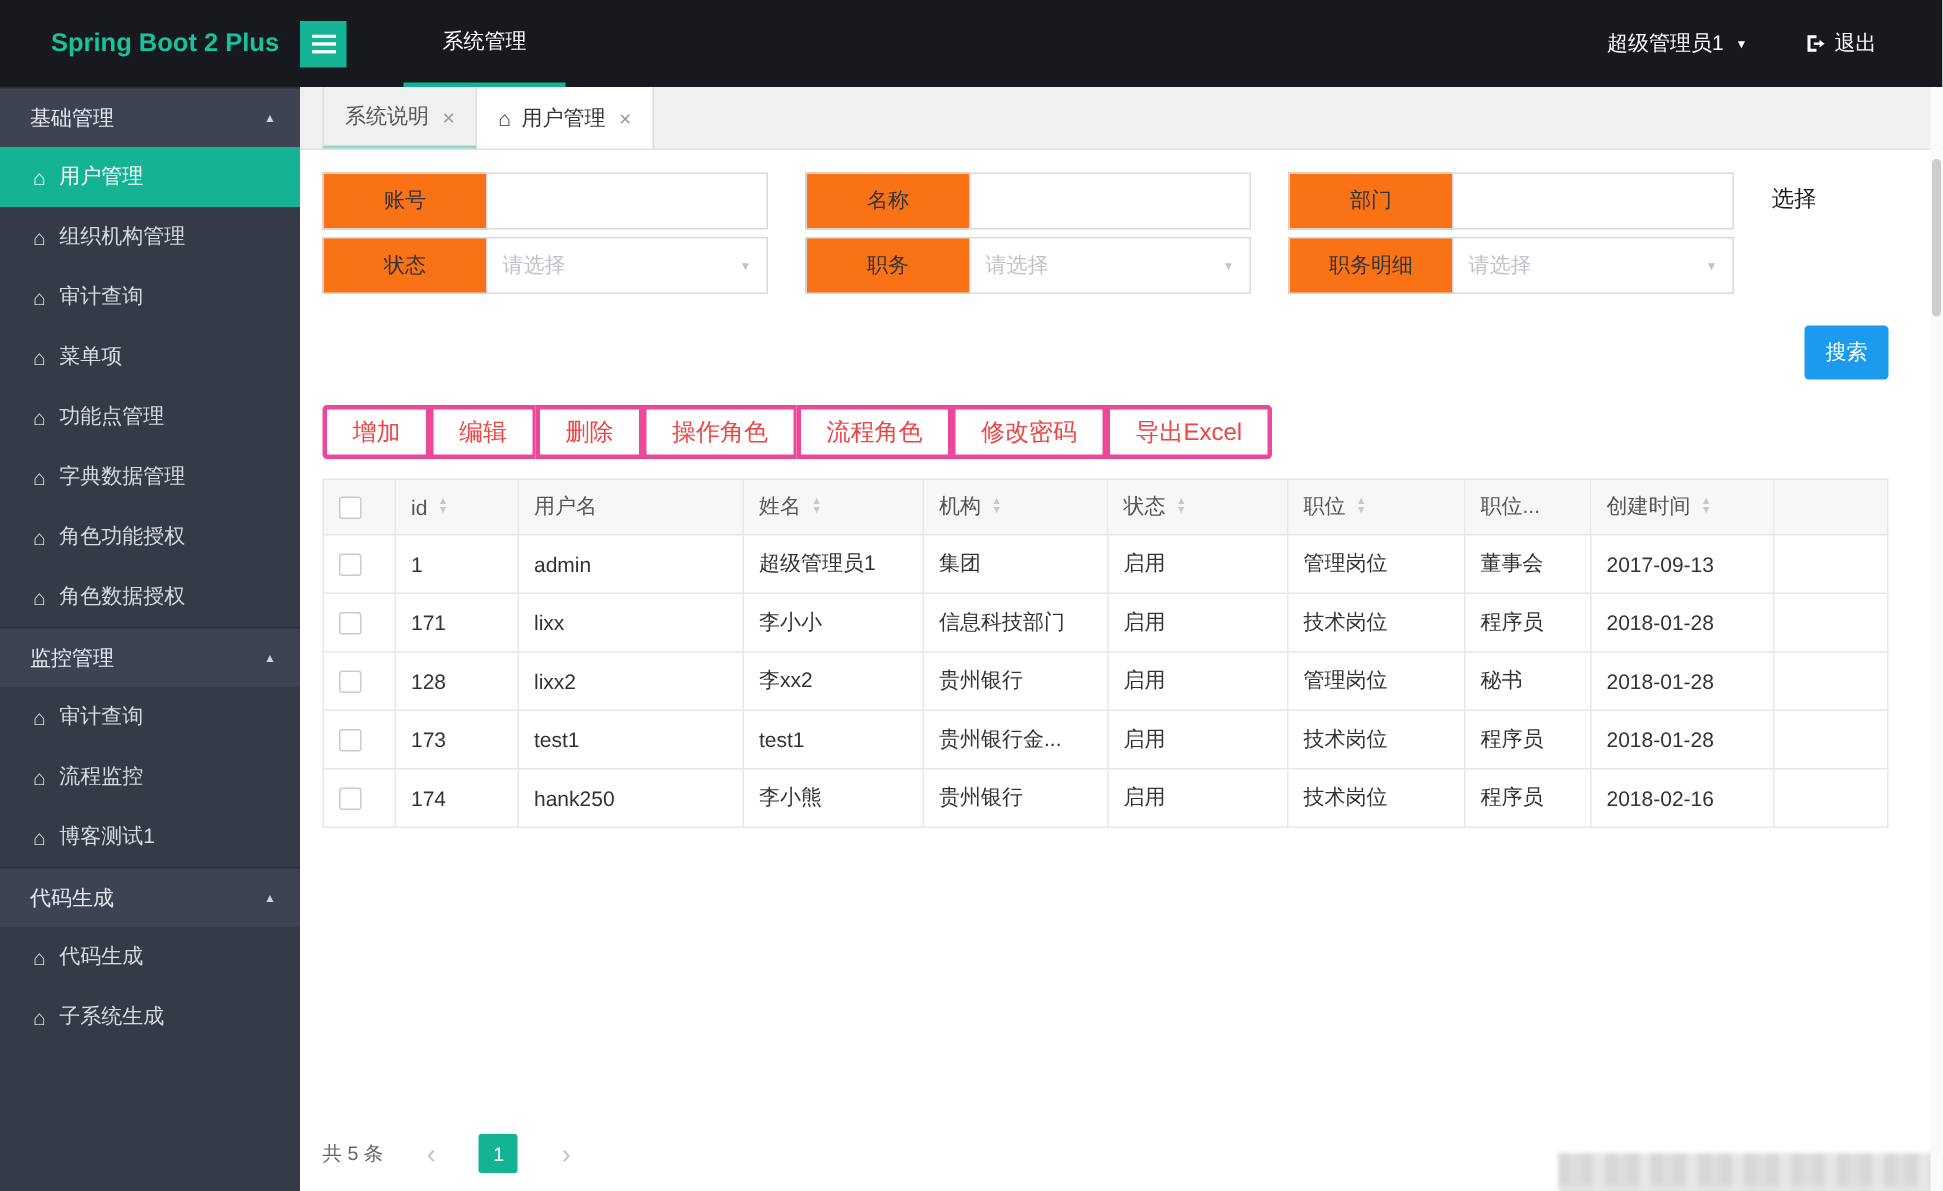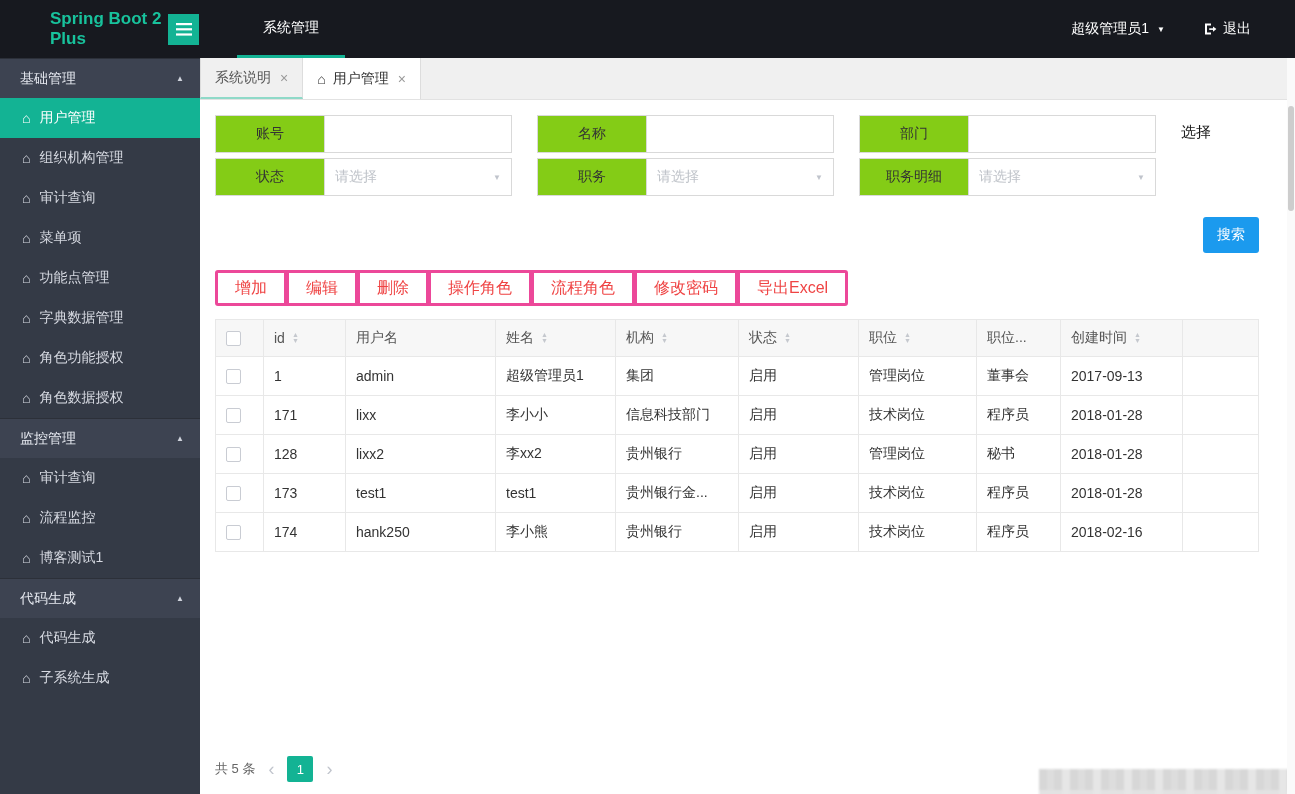--- a/index.html
+++ b/index.html
@@ -5,21 +5,21 @@
   * { margin:0; padding:0; box-sizing:border-box; }
   html,body { width:1295px; height:794px; }
   body {
     position:relative; overflow:hidden; background:#fff;
     font-family:"Liberation Sans","DejaVu Sans",sans-serif;
     font-size:14px; color:#333;
   }
   
   .topbar { position:absolute; top:0; left:0; width:1295px; height:58px;
             background:#17191f; display:flex; align-items:center; }
-  .logo { width:168px; padding-left:50px; color:#18c29c; font-size:17px; font-weight:bold; }
+  .logo { width:200px; padding-left:34px; color:#18c29c; font-size:17px; font-weight:bold; }
   .hamburger { width:31px; height:31px; background:#13b394; border:none; cursor:pointer;
                display:flex; align-items:center; justify-content:center; flex:0 0 auto; }
   .topnav { margin-left:38px; height:58px; display:flex; }
   .topnav-item { height:58px; display:flex; align-items:center; padding:0 26px;
                  color:#fff; border-bottom:3px solid #13b394; cursor:pointer; }
   .topbar-right { margin-left:auto; display:flex; align-items:center; gap:38px;
                   padding-right:44px; color:#fff; }
   .user-menu { display:flex; align-items:center; gap:8px; cursor:pointer; }
   .caret-down { font-size:8px; color:#fff; }
   .logout { display:flex; align-items:center; gap:6px; cursor:pointer; }
@@ -29,32 +29,32 @@
                 padding:0 16px 0 20px; color:#e6e9f0; background:#3d4351;
                 border-top:1px solid #2c3039; cursor:pointer; }
   .side-group .arrow { font-size:8px; color:#cfd3dc; }
   .side-item { height:40px; display:flex; align-items:center; gap:9px;
                padding-left:22px; color:#d7dae2; cursor:pointer; }
   .side-item .house { font-size:14px; }
   .side-item.active { background:#13b394; color:#fff; }
   
   .main { position:absolute; top:58px; left:200px; right:0; bottom:0; background:#fff; }
   .tabbar { height:42px; background:#f0f0f0; border-bottom:1px solid #e2e2e2;
-            display:flex; }
+            display:flex; padding-left:15px; }
   .tab { display:flex; align-items:center; gap:7px; padding:0 14px; color:#555;
          border-right:1px solid #ddd; cursor:pointer; }
   .tab.first { border-left:1px solid #ddd; border-bottom:2px solid #8fd9c8; }
   .tab.active { background:#fff; color:#333; border-bottom:none; }
   .tab .close { color:#999; font-size:14px; margin-left:2px; }
   .tab .house { font-size:14px; }
   .content { position:absolute; top:42px; left:0; right:0; bottom:0; padding:15px 0 0 15px; }
   
   .frow { display:flex; margin-bottom:5px; }
   .fgroup { display:flex; margin-right:25px; }
-  .flabel { width:110px; height:38px; border:1px solid #d9d9d9; background:#84cc16;
+  .flabel { width:110px; height:38px; border:1px solid #d9d9d9; background:#f97316;
             display:flex; align-items:center; justify-content:center; color:#333; }
   .fcontrol { width:188px; height:38px; border:1px solid #d9d9d9; margin-left:-1px; background:#fff; }
   input.fcontrol { padding:0 10px; font-size:14px; outline:none;
                    font-family:"Liberation Sans","DejaVu Sans",sans-serif; }
   .fselect { display:flex; align-items:center; justify-content:space-between;
              padding:0 10px; color:#bfc3c9; cursor:pointer; }
   .fselect .sel-caret { font-size:8px; color:#c0c4cc; }
   .choose-link { margin-top:8px; font-size:15px; color:#1a1a1a; cursor:pointer; }
   .search-row { display:flex; justify-content:flex-end; padding-right:36px; margin-top:21px; }
   .btn-search { width:56px; height:36px; background:#1b9aee; color:#fff; border:none;
@@ -73,21 +73,21 @@
           white-space:nowrap; overflow:hidden; text-overflow:ellipsis; }
   thead th { background:#f7f7f7; color:#555; height:37px;margin-top:20px; }
   tbody td { height:39px; color:#333; }
   .th-flex { display:flex; align-items:center; }
   .sorter { display:inline-flex; flex-direction:column; margin-left:7px; cursor:pointer; }
   .sorter span { font-size:7px; line-height:6px; color:#c5c8ce; }
   .cb { width:15px; height:15px; border:1px solid #c9ccd3; border-radius:2px;
         background:#fff; display:inline-block; vertical-align:middle; cursor:pointer; }
   
   .pagination { position:absolute; left:15px; bottom:12px; display:flex;
-                align-items:center; gap:10px; font-size:13px; color:#666; }
+                align-items:center; gap:26px; font-size:13px; color:#666; }
   .page-arrow { color:#c0c4cc; font-size:18px; padding:0 3px; cursor:pointer; }
   .page-num { min-width:26px; height:26px; background:#13b394; color:#fff; border-radius:2px;
               display:flex; align-items:center; justify-content:center; cursor:pointer; }
   
   .scroll-track { position:absolute; top:0; right:0; width:8px; bottom:0; background:#fafafa; }
   .scroll-thumb { position:absolute; top:48px; right:1px; width:6px; height:105px;
                   background:#cdcdcd; border-radius:3px; }
   .watermark { position:absolute; right:0; top:669px; width:256px; height:42px; opacity:.6;
                filter:blur(1.3px);
                background:

